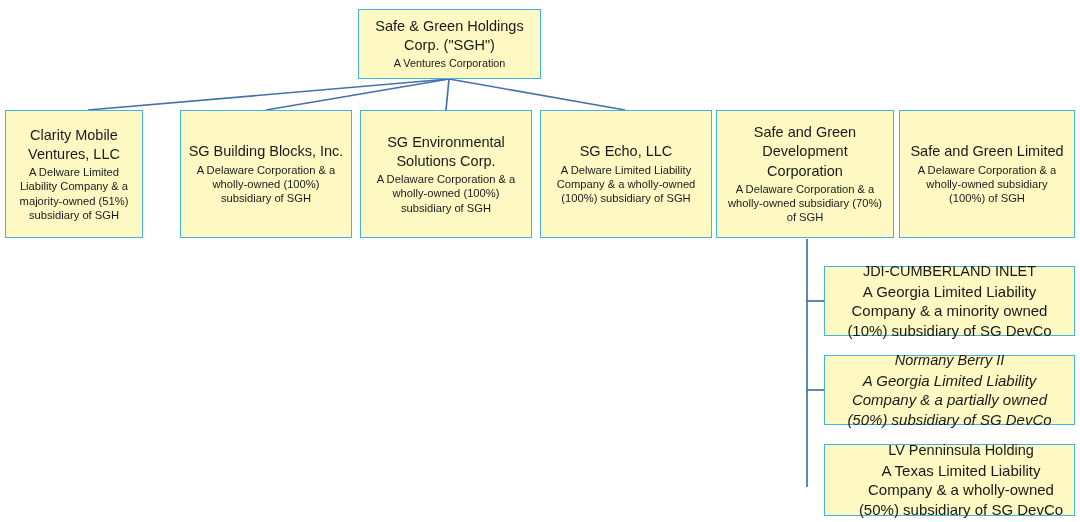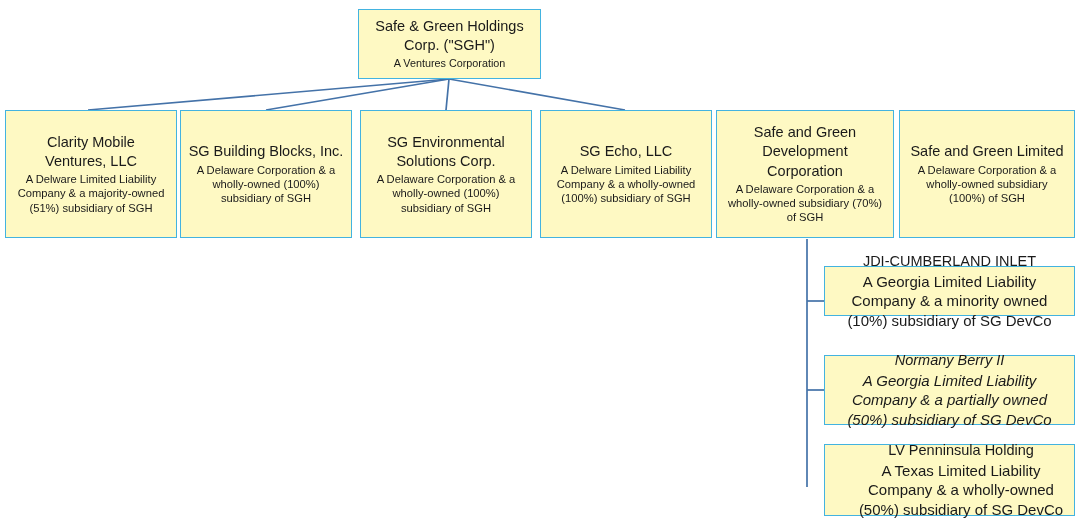--- a/index.html
+++ b/index.html
@@ -79,21 +79,21 @@
       <line x1="807" y1="390" x2="824" y2="390"></line>
     </g>
   </svg>
 
   <div class="node" id="node-root" style="left:358px; top:9px; width:183px; height:70px;">
     <div class="node-title">Safe &amp; Green Holdings
 Corp. ("SGH")</div>
     <div class="node-desc">A Ventures Corporation</div>
   </div>
 
-  <div class="node" style="left:5px; top:110px; width:172px; height:128px;">
+  <div class="node" style="left:5px; top:110px; width:138px; height:128px;">
     <div class="node-title">Clarity Mobile
 Ventures, LLC</div>
     <div class="node-desc">A Delware Limited Liability Company &amp; a majority-owned (51%) subsidiary of SGH</div>
   </div>
 
   <div class="node" style="left:180px; top:110px; width:172px; height:128px;">
     <div class="node-title">SG Building Blocks, Inc.</div>
     <div class="node-desc">A Delaware Corporation &amp; a wholly-owned (100%) subsidiary of SGH</div>
   </div>
 
@@ -113,21 +113,21 @@
 Development
 Corporation</div>
     <div class="node-desc">A Delaware Corporation &amp; a wholly-owned subsidiary (70%) of SGH</div>
   </div>
 
   <div class="node" style="left:899px; top:110px; width:176px; height:128px;">
     <div class="node-title">Safe and Green Limited</div>
     <div class="node-desc">A Delaware Corporation &amp; a wholly-owned subsidiary (100%) of SGH</div>
   </div>
 
-  <div class="node sub" style="left:824px; top:266px; width:251px; height:50px;">
+  <div class="node sub" style="left:824px; top:266px; width:251px; height:70px;">
     <div class="node-title">JDI-CUMBERLAND INLET</div>
     <div class="node-desc">A Georgia Limited Liability Company &amp; a minority owned (10%) subsidiary of SG DevCo</div>
   </div>
 
   <div class="node sub" style="left:824px; top:355px; width:251px; height:70px;font-style:italic;">
     <div class="node-title">Normany Berry II</div>
     <div class="node-desc">A Georgia Limited Liability Company &amp; a partially owned (50%) subsidiary of SG DevCo</div>
   </div>
 
   <div class="node sub" style="left:824px; top:444px; width:251px; height:72px;padding-left:30px;">

